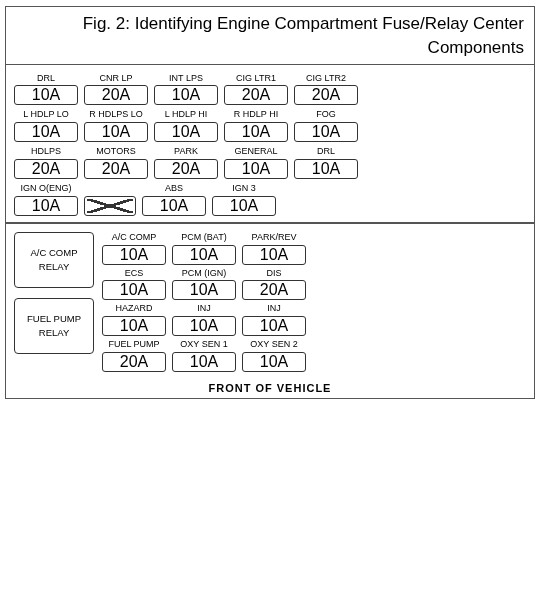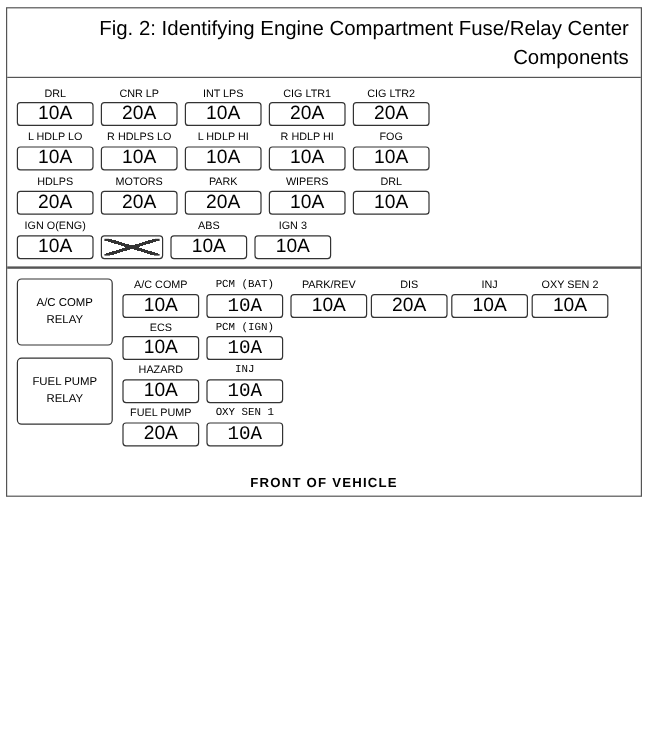--- a/index.html
+++ b/index.html
@@ -122,21 +122,21 @@
     
     .right-fuses {
       display: flex;
       flex-direction: column;
       gap: 3px;
       flex: 1;
     }
     .front-label {
       text-align: center;
       font-size: 11px;
-      margin-top: 21px;
+      margin-top: 6px;
       font-weight: bold;
       letter-spacing: 1px;
     }
   </style>
 </head>
 <body>
 
 <div class="outer-container">
   <div class="title-area">
     <div>Fig. 2: Identifying Engine Compartment Fuse/Relay Center Components</div>
@@ -199,21 +199,21 @@
           </div>
           <div class="fuse-cell">
             <div class="fuse-label">MOTORS</div>
             <div class="fuse-box">20A</div>
           </div>
           <div class="fuse-cell">
             <div class="fuse-label">PARK</div>
             <div class="fuse-box">20A</div>
           </div>
           <div class="fuse-cell">
-            <div class="fuse-label">WIPERS</div>
+            <div class="fuse-label">GENERAL</div>
             <div class="fuse-box">10A</div>
           </div>
           <div class="fuse-cell">
             <div class="fuse-label">DRL</div>
             <div class="fuse-box">10A</div>
           </div>
         </div>
 
         <div class="fuse-row">
           <div class="fuse-cell">
@@ -260,40 +260,40 @@
               <div class="fuse-cell">
                 <div class="fuse-label">HAZARD</div>
                 <div class="fuse-box">10A</div>
               </div>
               <div class="fuse-cell">
                 <div class="fuse-label">FUEL PUMP</div>
                 <div class="fuse-box">20A</div>
               </div>
             </div>
 
-            <div style="display:flex;flex-direction:column;gap:3px;align-items:center;font-family:Liberation Mono, monospace;">
+            <div style="display:flex;flex-direction:column;gap:3px;align-items:center;">
               <div class="fuse-cell">
                 <div class="fuse-label">PCM (BAT)</div>
                 <div class="fuse-box">10A</div>
               </div>
               <div class="fuse-cell">
                 <div class="fuse-label">PCM (IGN)</div>
                 <div class="fuse-box">10A</div>
               </div>
               <div class="fuse-cell">
                 <div class="fuse-label">INJ</div>
                 <div class="fuse-box">10A</div>
               </div>
               <div class="fuse-cell">
                 <div class="fuse-label">OXY SEN 1</div>
                 <div class="fuse-box">10A</div>
               </div>
             </div>
 
-            <div style="display:flex;flex-direction:row;gap:3px;align-items:center;">
+            <div style="display:flex;flex-direction:column;gap:3px;align-items:center;">
               <div class="fuse-cell">
                 <div class="fuse-label">PARK/REV</div>
                 <div class="fuse-box">10A</div>
               </div>
               <div class="fuse-cell">
                 <div class="fuse-label">DIS</div>
                 <div class="fuse-box">20A</div>
               </div>
               <div class="fuse-cell">
                 <div class="fuse-label">INJ</div>

